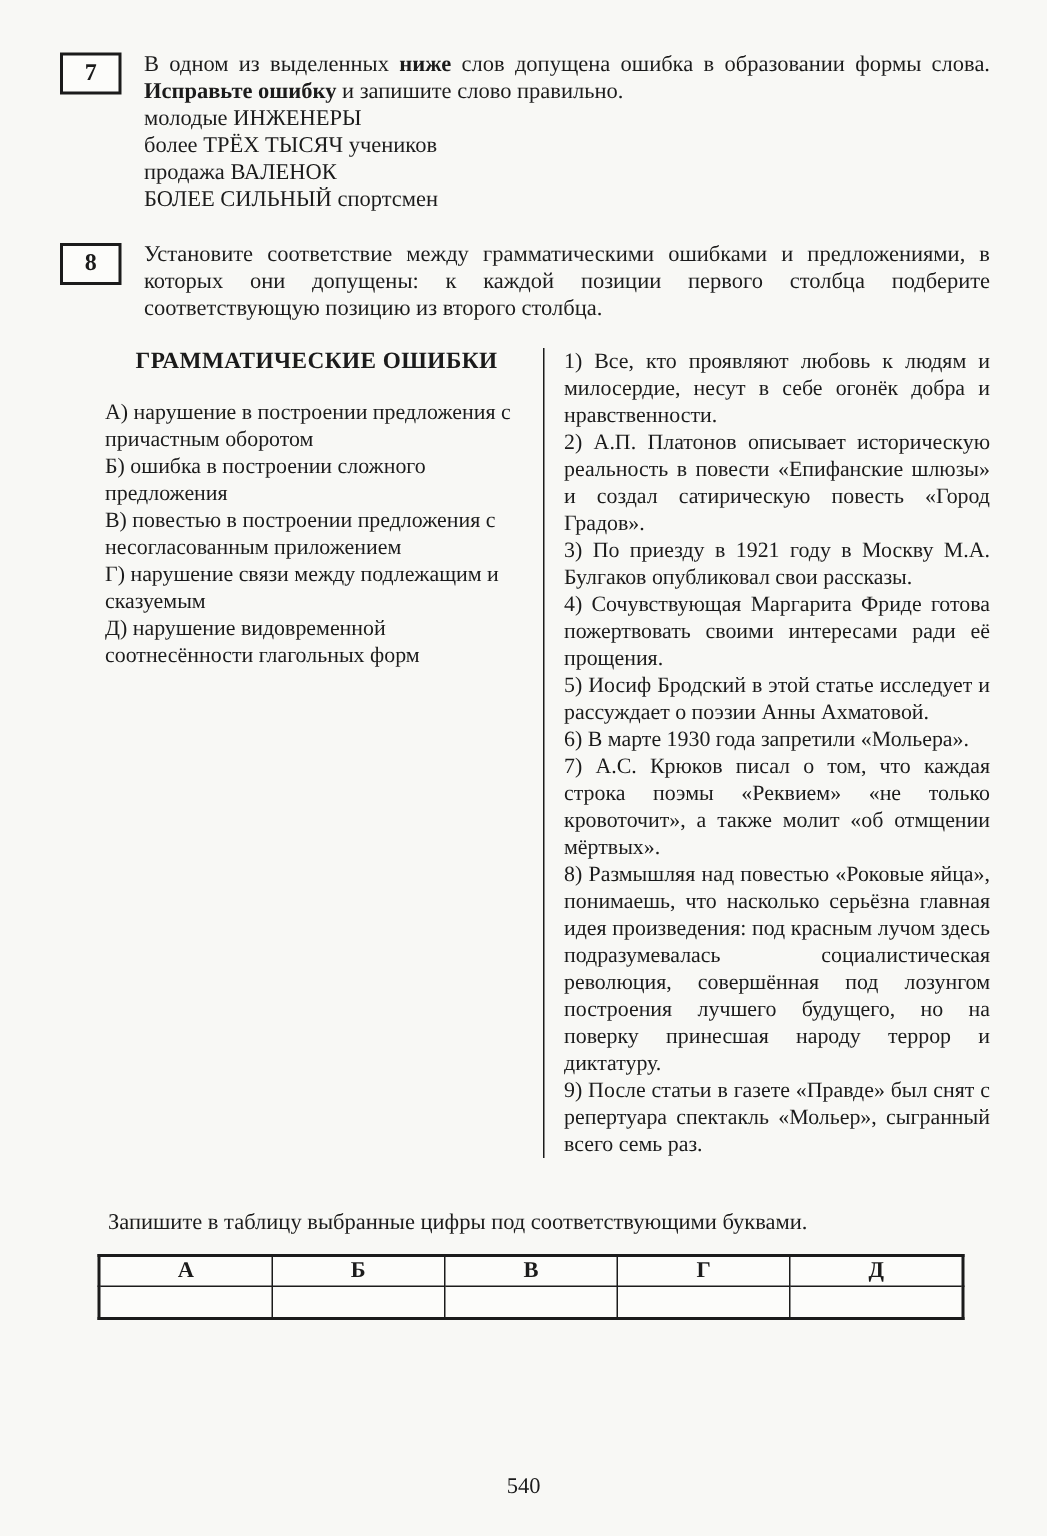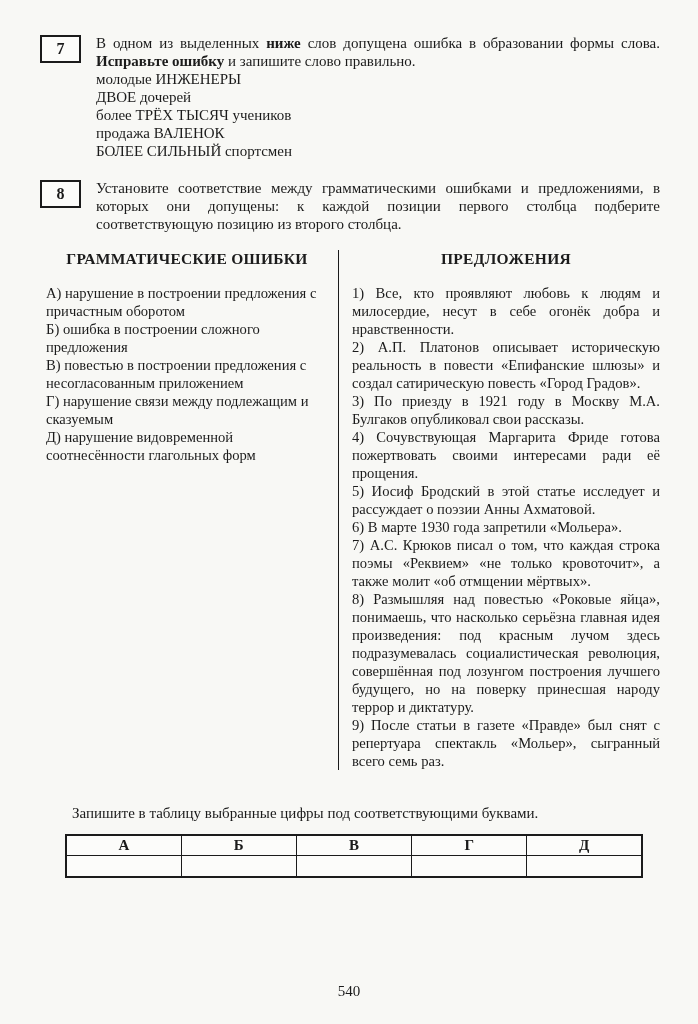--- a/index.html
+++ b/index.html
@@ -38,21 +38,21 @@
     width:170px;height:13px;
     border-bottom:1.5px solid #1b1b1b;
     margin-left:8px;
   }
   .task8{margin-top:19px;}
   .columns{display:flex;margin-top:17px;}
   .col-left{
     width:299px;box-sizing:border-box;
     padding:0 10px 0 6px;
     border-right:1.5px solid #1b1b1b;
-    font-size:14.6px;line-height:18px;
+    font-size:14.6px;line-height:18px;margin-left:24px;
   }
   .col-right{
     flex:1;box-sizing:border-box;
     padding-left:13px;
     font-size:14.6px;line-height:18px;
   }
   .col-header{
     text-align:center;font-weight:bold;
     font-size:15.5px;letter-spacing:.3px;
     margin:0 0 16px 0;
@@ -85,21 +85,20 @@
 <body>
 
 <div class="page">
 
   <section class="task">
     <div class="num-box">7</div>
     <div class="task-body">
       <p class="intro jtext"><span>В одном из выделенных </span><b>ниже</b><span> слов допущена ошибка в образовании формы слова. </span><b>Исправьте ошибку</b><span> и запишите слово правильно.</span></p>
       <div class="options">
         <div class="option">молодые ИНЖЕНЕРЫ</div>
-        <div class="option">ДВОЕ дочерей</div>
         <div class="option">более ТРЁХ ТЫСЯЧ учеников</div>
         <div class="option">продажа ВАЛЕНОК</div>
         <div class="option">БОЛЕЕ СИЛЬНЫЙ спортсмен</div>
       </div>
     </div>
   </section>
 
 
   <section class="task task8">
     <div class="num-box">8</div>
@@ -111,21 +110,20 @@
   <div class="columns">
     <div class="col-left">
       <p class="col-header">ГРАММАТИЧЕСКИЕ ОШИБКИ</p>
       <div>А) нарушение в построении предложения с причастным оборотом</div>
       <div>Б) ошибка в построении сложного предложения</div>
       <div>В) повестью в построении предложения с несогласованным приложением</div>
       <div>Г) нарушение связи между подлежащим и сказуемым</div>
       <div>Д) нарушение видовременной соотнесённости глагольных форм</div>
     </div>
     <div class="col-right">
-      <p class="col-header">ПРЕДЛОЖЕНИЯ</p>
       <div class="sent-item">1) Все, кто проявляют любовь к людям и милосердие, несут в себе огонёк добра и нравственности.</div>
       <div class="sent-item">2) А.П. Платонов описывает историческую реальность в повести «Епифанские шлюзы» и создал сатирическую повесть «Город Градов».</div>
       <div class="sent-item">3) По приезду в 1921 году в Москву М.А. Булгаков опубликовал свои рассказы.</div>
       <div class="sent-item">4) Сочувствующая Маргарита Фриде готова пожертвовать своими интересами ради её прощения.</div>
       <div class="sent-item">5) Иосиф Бродский в этой статье исследует и рассуждает о поэзии Анны Ахматовой.</div>
       <div class="sent-item">6) В марте 1930 года запретили «Мольера».</div>
       <div class="sent-item">7) А.С. Крюков писал о том, что каждая строка поэмы «Реквием» «не только кровоточит», а также молит «об отмщении мёртвых».</div>
       <div class="sent-item">8) Размышляя над повестью «Роковые яйца», понимаешь, что насколько серьёзна главная идея произведения: под красным лучом здесь подразумевалась социалистическая революция, совершённая под лозунгом построения лучшего будущего, но на поверку принесшая народу террор и диктатуру.</div>
       <div class="sent-item">9) После статьи в газете «Правде» был снят с репертуара спектакль «Мольер», сыгранный всего семь раз.</div>
     </div>

